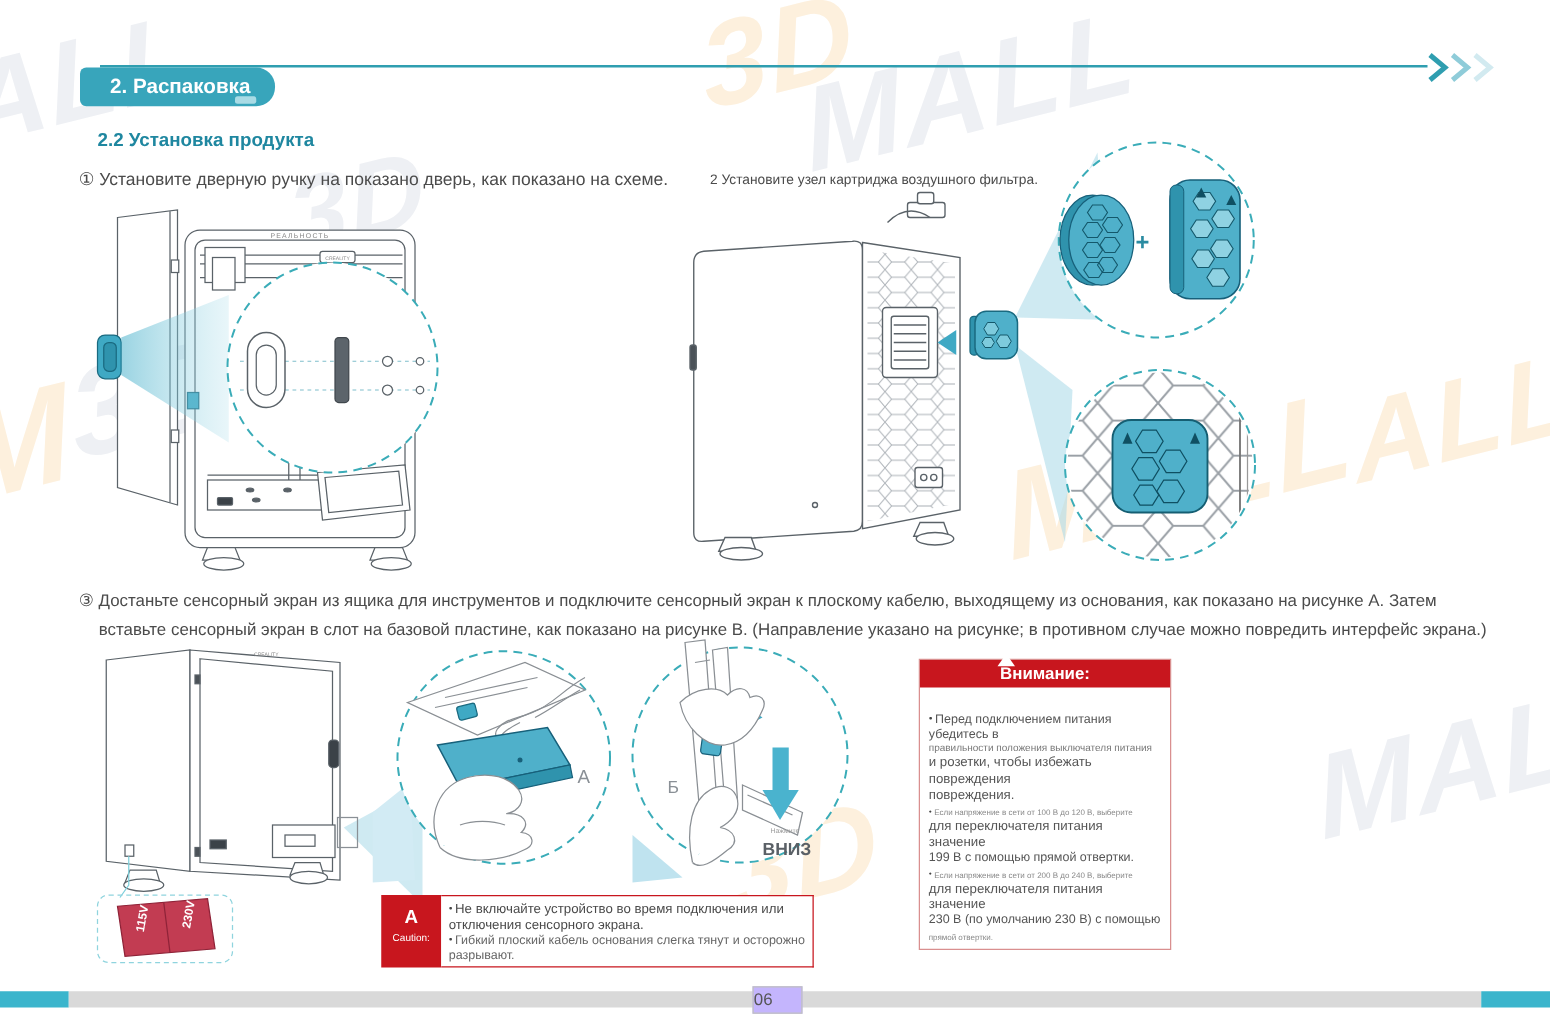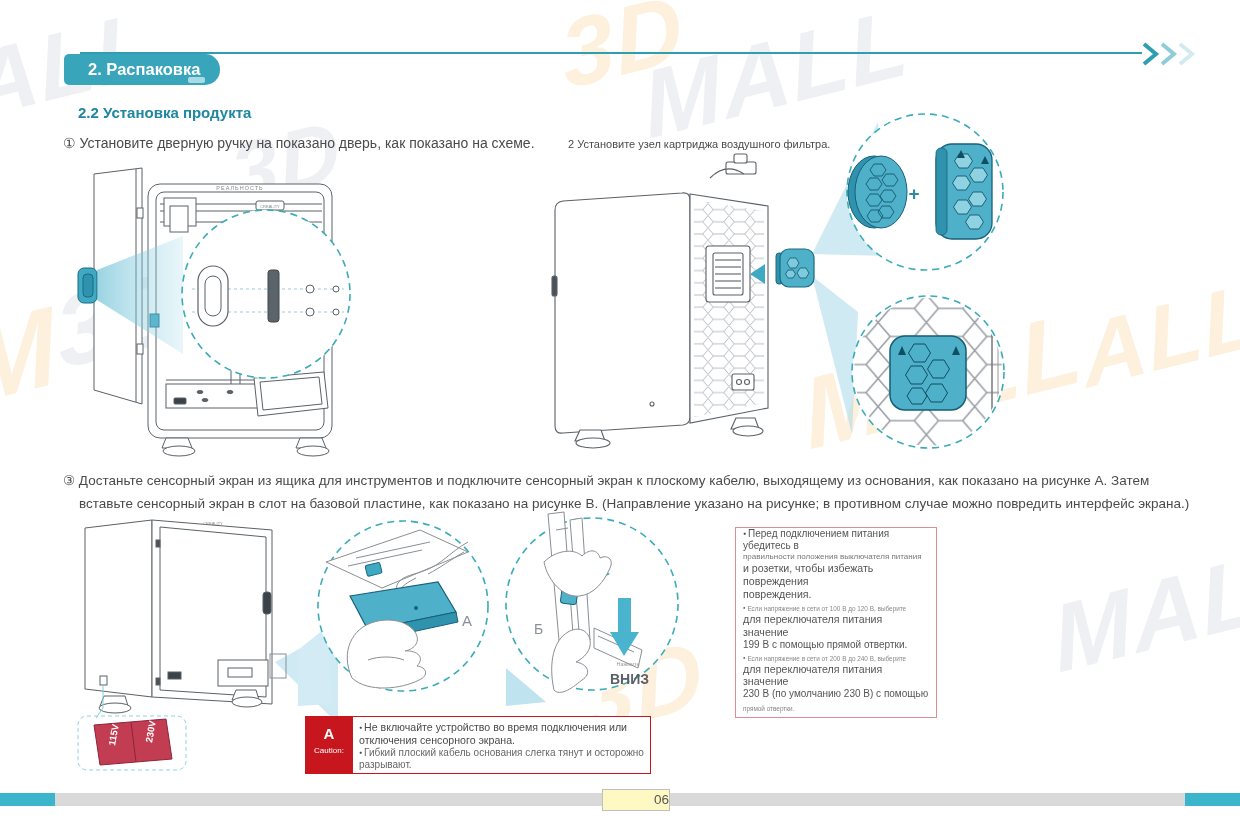--- a/index.html
+++ b/index.html
@@ -33,21 +33,21 @@
   .step3{left:63px;top:469px;width:1112px;font-size:13.5px;line-height:1.72;
          padding-left:16px;text-indent:-16px;}
   
   .warnbox{position:absolute;left:735px;top:527px;width:202px;z-index:2;
     background:#fff;border:1px solid #d98f8f;box-sizing:border-box;}
   .warnhead{background:#c8161e;color:#fff;text-align:center;font-weight:bold;
     font-size:13.5px;height:22px;line-height:22px;position:relative;}
   .warnhead .tri{position:absolute;left:62px;top:-5px;width:0;height:0;
     border-left:7px solid transparent;border-right:7px solid transparent;
     border-bottom:10px solid #ffffff;}
-  .warnbody{padding:0 7px 5px 7px;color:#555;}
+  .warnbody{padding:20px 7px 5px 7px;color:#555;}
   .wline{font-size:10px;line-height:1.22;}
   .wline.big{font-size:10.6px;}
   .wline.mini{font-size:8px;color:#777;}
   .wline.tiny{font-size:6.4px;color:#888;margin-top:4px;}
   .wline.b::before{content:"●";font-size:5px;vertical-align:2px;margin-right:2px;color:#444;}
   .wline.tiny.b::before{font-size:4px;}
   
   .cautionbox{position:absolute;left:305px;top:716px;width:346px;height:58px;z-index:2;
     display:flex;box-sizing:border-box;}
   .cbadge{width:48px;background:#c8161e;color:#fff;text-align:center;flex:none;}
@@ -56,22 +56,22 @@
   .cbody{flex:1;border:1px solid #c8161e;border-left:none;background:#fff;
     padding:4px 6px;box-sizing:border-box;}
   .cline{font-size:10.6px;color:#4a4a4a;line-height:1.22;}
   .cline.second{font-size:10px;color:#666;}
   .cline.b::before{content:"●";font-size:5px;vertical-align:2px;margin-right:2px;color:#444;}
   
   .footbar{position:absolute;left:55px;right:55px;top:793px;height:13px;background:#d9d9d9;z-index:1;}
   .footteal{position:absolute;top:793px;width:55px;height:13px;background:#3bb5cc;z-index:1;}
   .footteal.l{left:0;} .footteal.r{right:0;}
   .pagenum{position:absolute;left:602px;top:789px;width:38px;height:20px;z-index:2;
-    background:#fef9c3;border:1px solid #c0c0c0;color:#555;font-size:13.5px;
-    text-align:right;line-height:20px;padding-left:28px;}
+    background:#c4b5fd;border:1px solid #c0c0c0;color:#555;font-size:13.5px;
+    text-align:left;line-height:20px;}
   svg{z-index:1;}
   svg text{font-family:"Liberation Sans", sans-serif;}
 </style>
 </head>
 <body>
 
 <div class="wm gray" style="left:-30px;top:18px;font-size:92px">ALL</div>
 <div class="wm orange" style="left:560px;top:-6px;font-size:95px">3D</div>
 <div class="wm gray" style="left:640px;top:26px;font-size:95px">MALL</div>
 <div class="wm orange" style="left:-35px;top:300px;font-size:110px">M</div>
@@ -354,20 +354,24 @@
   <g>
     <rect x="320" y="98" width="13" height="34" fill="#4ab3ce"></rect>
     <polygon points="312,132 341,132 326,156" fill="#4ab3ce"></polygon>
   </g>
   <text x="330" y="166" font-size="5.5" fill="#999" text-anchor="middle">Нажмите</text>
   <text x="312" y="184" font-size="14" font-weight="bold" fill="#5a6066">ВНИЗ</text>
   <text x="236" y="134" font-size="14" fill="#8a9096">Б</text>
 </svg>
 
 <div class="warnbox">
+  <div class="warnhead">
+    <span class="tri"></span>
+    <span>Внимание:</span>
+  </div>
   <div class="warnbody">
     <div class="wline b">Перед подключением питания убедитесь в</div>
     <div class="wline mini">правильности положения выключателя питания</div>
     <div class="wline big">и розетки, чтобы избежать повреждения</div>
     <div class="wline big">повреждения.</div>
     <div class="wline tiny b">Если напряжение в сети от 100 В до 120 В, выберите</div>
     <div class="wline big">для переключателя питания значение</div>
     <div class="wline">199 В с помощью прямой отвертки.</div>
     <div class="wline tiny b">Если напряжение в сети от 200 В до 240 В, выберите</div>
     <div class="wline big">для переключателя питания значение</div>

